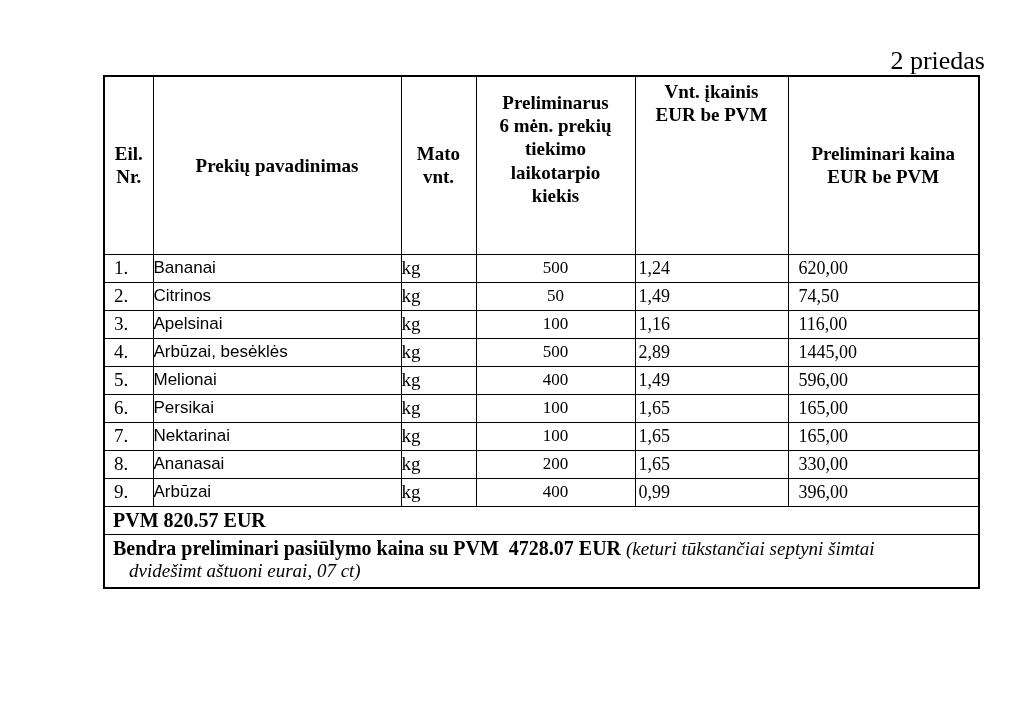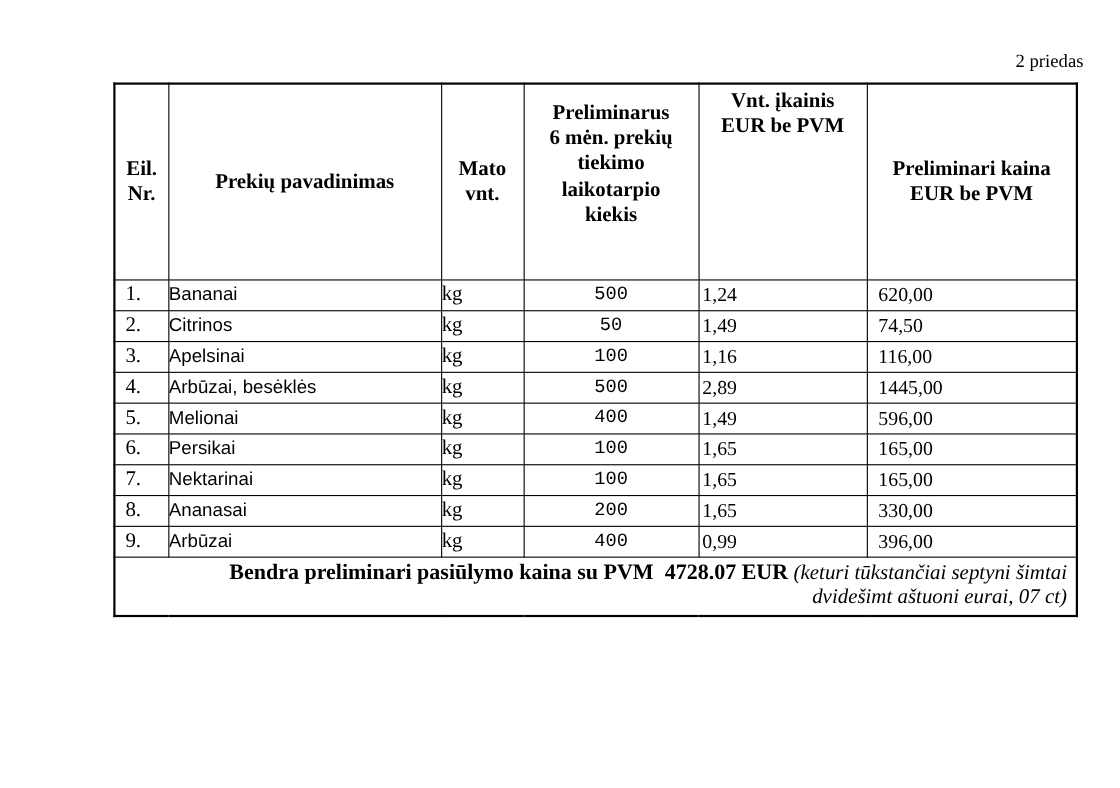--- a/index.html
+++ b/index.html
@@ -8,21 +8,21 @@
     background: #ffffff;
     position: relative;
     font-family: "Liberation Serif", serif;
     color: #000000;
     overflow: hidden;
   }
   .annex {
     position: absolute;
     top: 46px;
     right: 33px;
-    font-size: 17px;
+    font-size: 26px;
     color: #000;
   }
   table.price-table {
     position: absolute;
     left: 103px;
     top: 75px;
     width: 875px;
     border-collapse: collapse;
     table-layout: fixed;
     border: 2px solid #000;
@@ -42,33 +42,33 @@
     vertical-align: middle;
     white-space: pre-line;
   }
   th.h-qty { vertical-align: top; padding-top: 14px; }
   th.h-unitprice { vertical-align: top; padding-top: 3px; margin-top: 10px; }
   
   .price-table tbody tr { height: 28px; }
   td.c-nr   { font-size: 19px; padding-left: 9px; }
   td.c-name { font-family: "Liberation Sans", sans-serif; font-size: 17px; }
   td.c-unit { font-size: 19px; }
-  td.c-qty  { font-family: Liberation Mono, monospace; font-size: 17px; text-align: center; }
+  td.c-qty  { font-family: Liberation Serif, serif; font-size: 17px; text-align: center; }
   td.c-price{ font-size: 18px; padding-left: 3px; }
   td.c-total{ font-size: 18px; padding-left: 10px; margin-top: 37px; }
   
   .price-table tr.vat-row { height: 28px; }
   td.vat-cell {
     font-weight: bold;
     font-size: 20px;
     padding-left: 8px;
     vertical-align: middle;
   }
   .price-table tr.grand-row { height: 47px; }
-  td.grand-cell { padding: 2px 8px 4px 8px; vertical-align: top; text-align: right; }
+  td.grand-cell { padding: 2px 8px 4px 8px; vertical-align: top; }
   .grand-line { white-space: nowrap; line-height: 1.18; }
   .grand-bold {
     font-weight: bold;
     font-size: 20px;
     white-space: pre;
   }
   .grand-italic {
     font-style: italic;
     font-size: 19px;
     margin-left: 5px;
@@ -179,20 +179,23 @@
       <tr>
         <td class="c-nr">9.</td>
         <td class="c-name">Arbūzai</td>
         <td class="c-unit">kg</td>
         <td class="c-qty">400</td>
         <td class="c-price">0,99</td>
         <td class="c-total">396,00</td>
       </tr>
     </tbody>
   <tfoot>
+    <tr class="vat-row">
+      <td class="vat-cell" colspan="6">PVM 820.57 EUR</td>
+    </tr>
     <tr class="grand-row">
       <td class="grand-cell" colspan="6">
         <div class="grand-line"><span class="grand-bold">Bendra preliminari pasiūlymo kaina su PVM  4728.07 EUR</span><span class="grand-italic">(keturi tūkstančiai septyni šimtai</span></div>
         <div class="grand-line"><span class="grand-italic2">dvidešimt aštuoni eurai, 07 ct)</span></div>
       </td>
     </tr>
   </tfoot>
 </table>
 
 </body></html>

